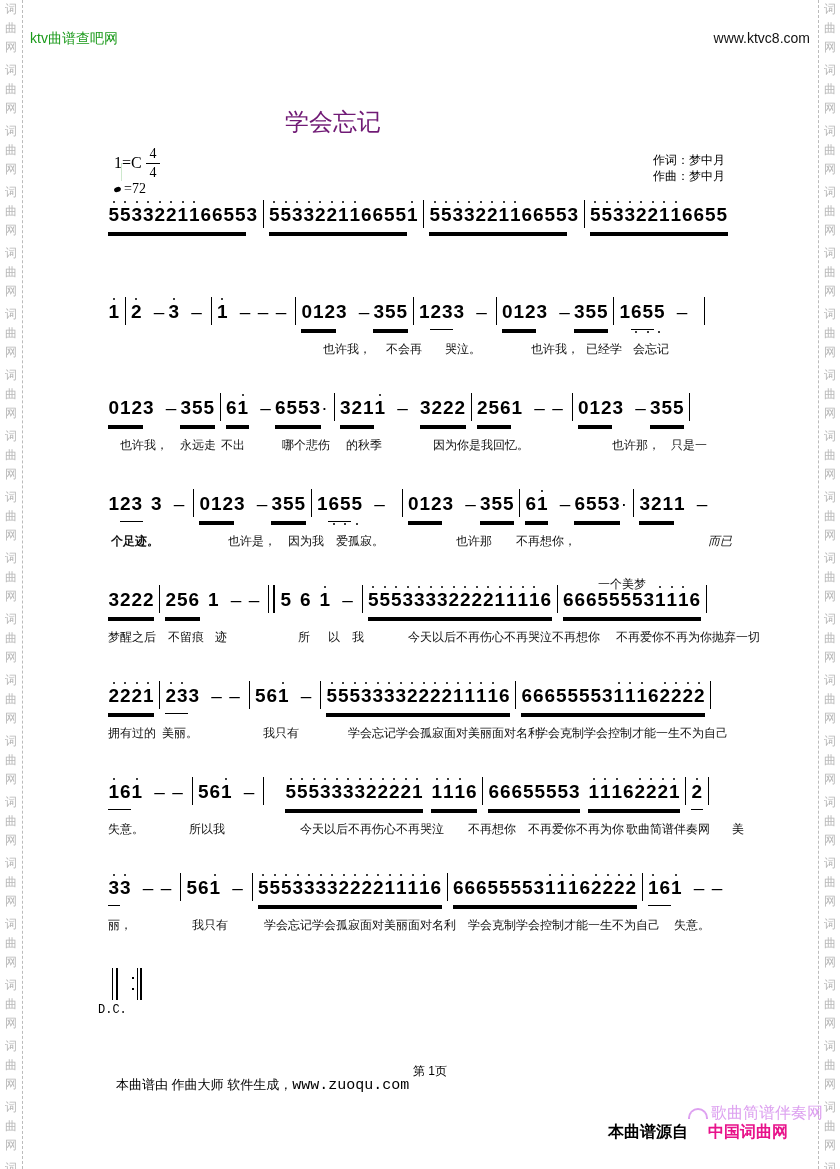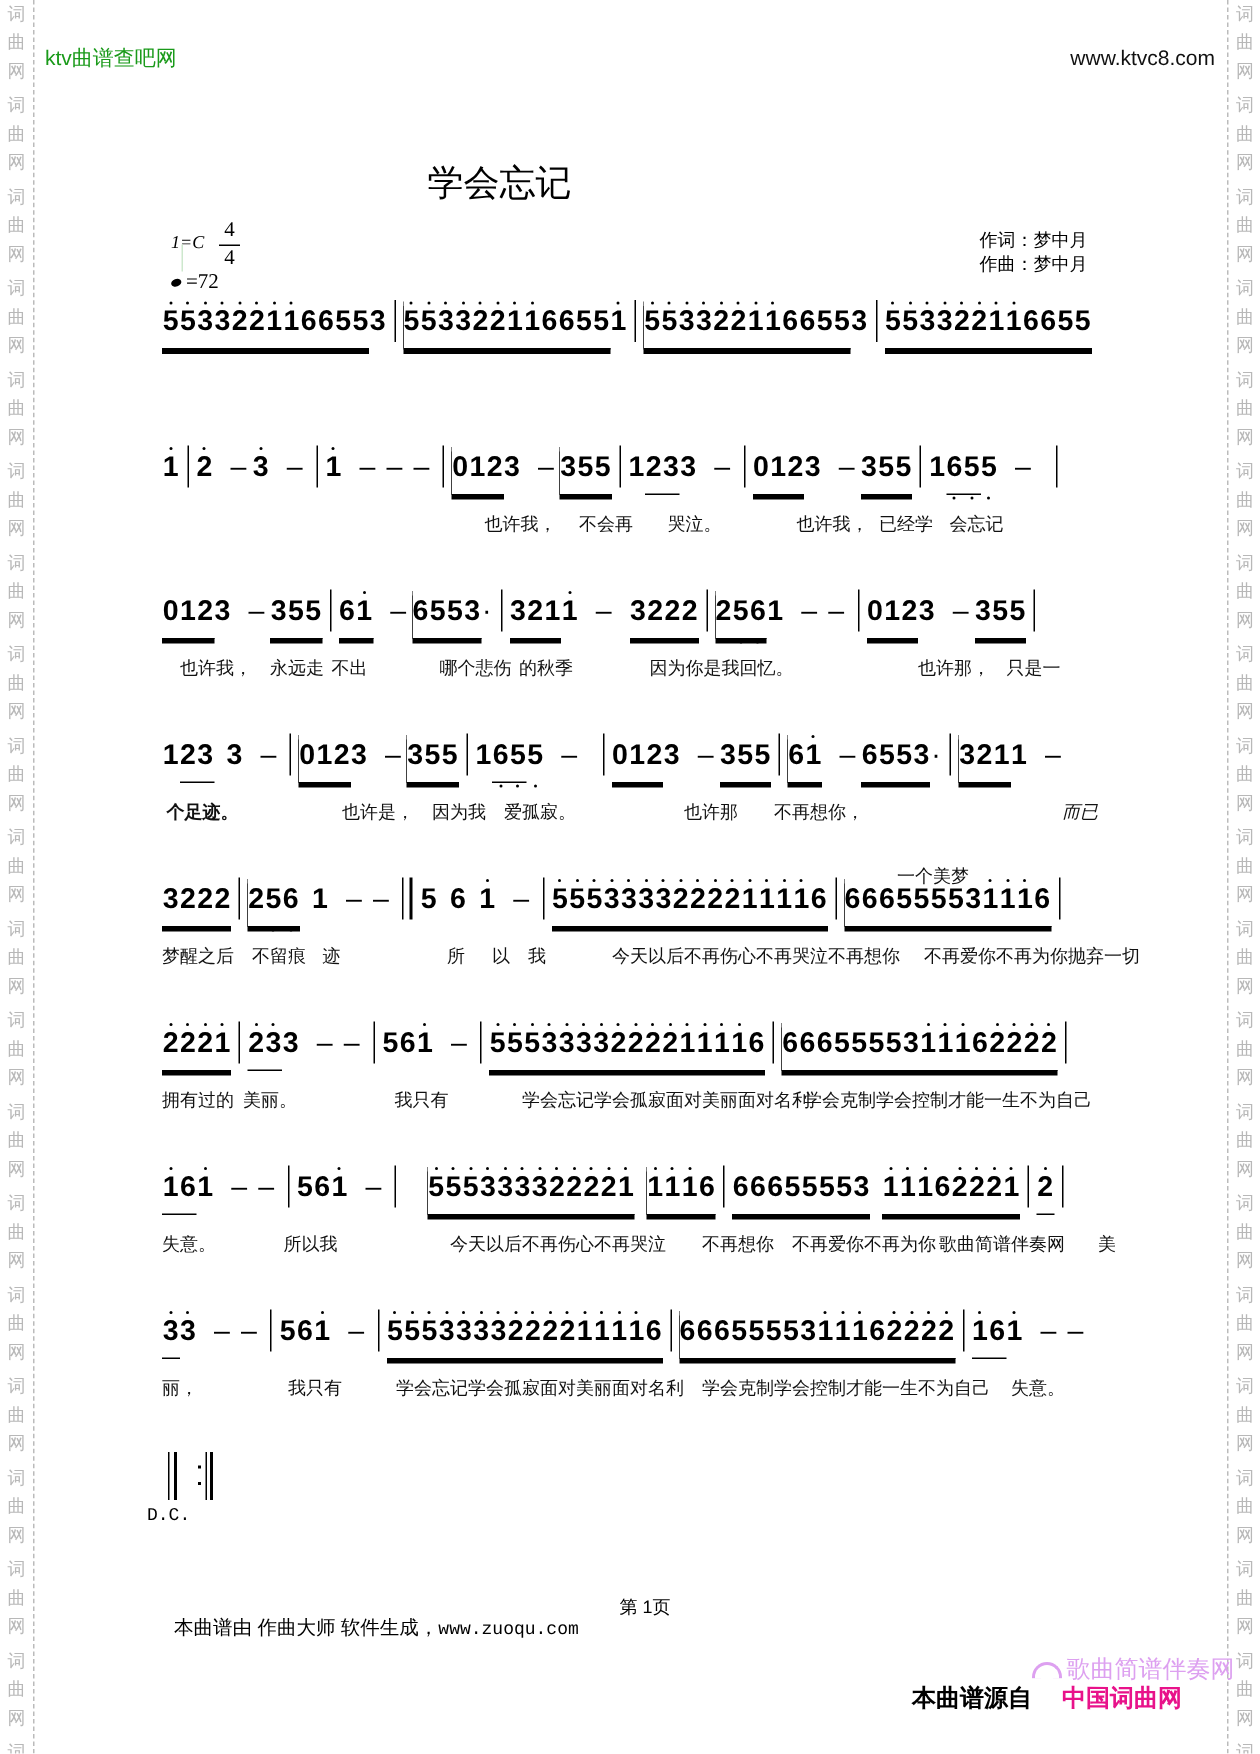--- a/index.html
+++ b/index.html
@@ -3,22 +3,22 @@
 <meta charset="utf-8">
 <style>
   html,body{margin:0;padding:0;background:#fff;}
   body{width:840px;height:1169px;position:relative;overflow:hidden;font-family:"Liberation Sans",sans-serif;color:#000;}
   .side{position:absolute;top:0;width:22px;height:1169px;}
   .side.left{left:0;border-right:1px dashed #bbb;}
   .side.right{left:818px;border-left:1px dashed #bbb;}
   .wm{position:absolute;left:3px;width:16px;font-size:12px;line-height:19px;color:#b8b8b8;text-align:center;font-family:"DejaVu Sans",sans-serif;}
   .hdr-left{position:absolute;left:30px;top:30px;font-size:14px;color:#1a9a1a;}
   .hdr-right{position:absolute;right:30px;top:30px;font-size:14px;color:#111;}
-  .title{position:absolute;left:0;width:666px;top:106px;text-align:center;font-size:24px;font-family:"DejaVu Serif",serif;color:#000000;}
-  .key{position:absolute;left:114px;top:154px;font-size:12px;font-family:"Liberation Serif",serif;font-style:italic;}
+  .title{position:absolute;left:0;width:666px;top:106px;text-align:center;font-size:24px;font-family:"DejaVu Serif",serif;color:#701a75;}
+  .key{position:absolute;left:114px;top:154px;font-size:16px;font-family:"Liberation Serif",serif;}
   .frac{position:absolute;left:146px;top:146px;font-size:14px;font-family:"Liberation Serif",serif;text-align:center;width:14px;line-height:16px;}
   .frac .bar{border-top:1px solid #000;height:0;margin:1px 0;}
   .tempo{position:absolute;left:114px;top:181px;font-size:14px;font-family:"Liberation Serif",serif;}
   .tempo .stem{position:absolute;left:7px;top:-18px;width:1px;height:18px;background:#cde8cd;}
   .tempo .head{display:inline-block;width:7px;height:5px;background:#000;border-radius:50%;transform:rotate(-20deg);margin-right:3px;vertical-align:middle;}
   .credits{position:absolute;left:653px;top:152px;font-size:12px;line-height:16px;}
   .row{position:absolute;left:108px;height:60px;white-space:nowrap;}
   .notes{position:absolute;left:0;top:0;height:32px;display:flex;align-items:flex-start;}
   .m{display:flex;align-items:flex-start;height:32px;position:relative;}
   .bl{width:1px;height:28px;background:#000;margin:0 5px;align-self:flex-start;}
@@ -30,21 +30,21 @@
   .n.hi::before{content:"";position:absolute;left:50%;top:1px;width:2px;height:2px;margin-left:-1px;background:#000;border-radius:50%;}
   .n.lo::after{content:"";position:absolute;left:50%;bottom:-10px;width:2px;height:2px;margin-left:-1px;background:#000;border-radius:50%;}
   .n.dash{font-weight:normal;width:18px;}
   .n.sp{width:8px;}
   .n.aug{font-weight:normal;width:8px;}
   .lyr{position:absolute;top:44px;font-size:12px;font-family:"DejaVu Sans",sans-serif;color:#111;}
   .dc{position:absolute;left:98px;top:1003px;font-family:"Liberation Mono",monospace;font-size:12px;}
   .endbar{position:absolute;top:968px;height:32px;}
   .page{position:absolute;left:413px;top:1063px;font-size:12px;}
   .foot{position:absolute;left:116px;top:1076px;font-size:13px;}
-  .foot .url{font-family:"Liberation Mono",monospace;font-size:12px;}
+  .foot .url{font-family:"Liberation Mono",monospace;font-size:15px;}
   .src{position:absolute;left:608px;top:1122px;font-size:16px;font-weight:bold;}
   .src .pink{color:#e8128a;margin-left:20px;}
   .logo{position:absolute;left:688px;top:1103px;font-size:16px;color:#dda0f0;}
 </style>
 </head>
 <body>
 
 <div class="side left" id="wmL">
     <div class="wm" style="top: 0px;">词</div>
     <div class="wm" style="top: 19px;">曲</div>
@@ -460,21 +460,21 @@
             <span class="n">3</span>
             <span class="n">5</span>
             <span class="n">5</span>
           </div>
         </div>
         <div class="bl"></div>
       </div>
       <div class="lyr" style="left: 12px;">也许我，</div>
       <div class="lyr" style="left: 72px;">永远走</div>
       <div class="lyr" style="left: 113px;">不出</div>
-      <div class="lyr" style="left: 185px;">哪个悲伤</div>
+      <div class="lyr" style="left: 174px;">哪个悲伤</div>
       <div class="lyr" style="left: 238px;">的秋季</div>
       <div class="lyr" style="left: 325px;">因为你是我回忆。</div>
       <div class="lyr" style="left: 504px;">也许那，</div>
       <div class="lyr" style="left: 563px;">只是一</div>
     </div>
     <div class="row" style="top: 489px;">
       <div class="notes">
         <div class="m">
           <div class="g">
             <span class="n">1</span>

